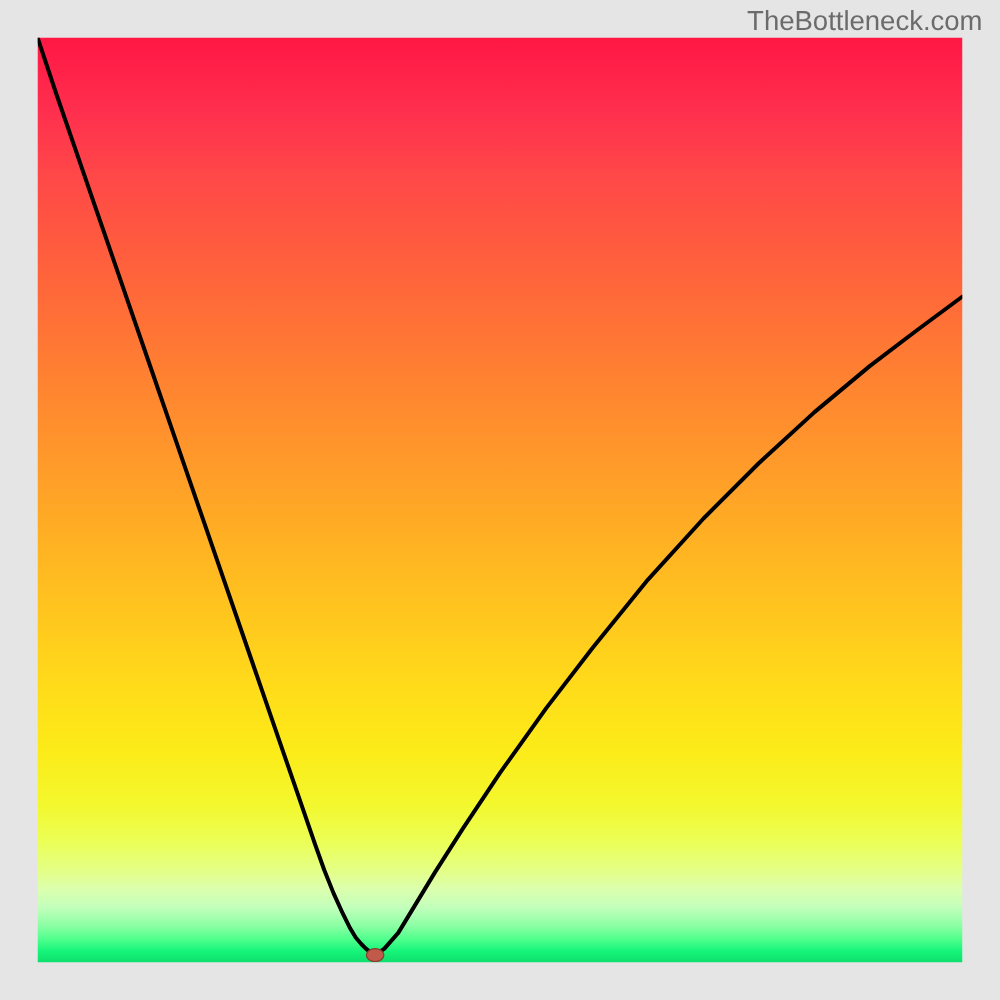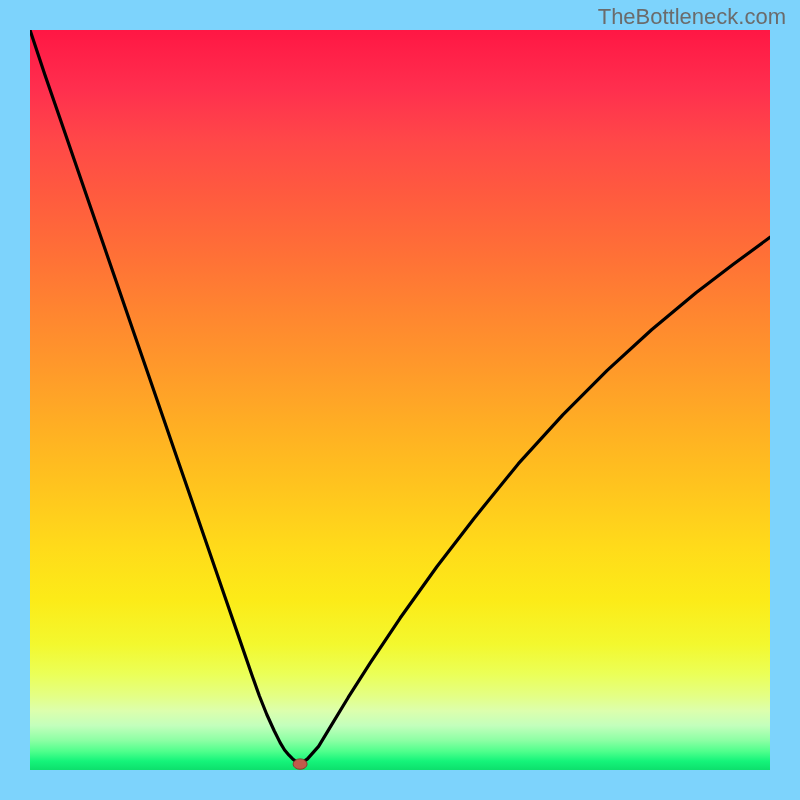--- a/index.html
+++ b/index.html
@@ -7,21 +7,21 @@
     padding: 0;
     width: 800px;
     height: 800px;
     background: #000;
     overflow: hidden;
   }
   .outer {
     position: relative;
     width: 800px;
     height: 800px;
-    background: #7dd3fc;
+    background: #e5e5e5;
   }
   .watermark {
     position: absolute;
     top: 4px;
     right: 14px;
     font-family: Arial, Helvetica, sans-serif;
     font-size: 22px;
     color: #6b6b6b;
     z-index: 5;
     user-select: none;

